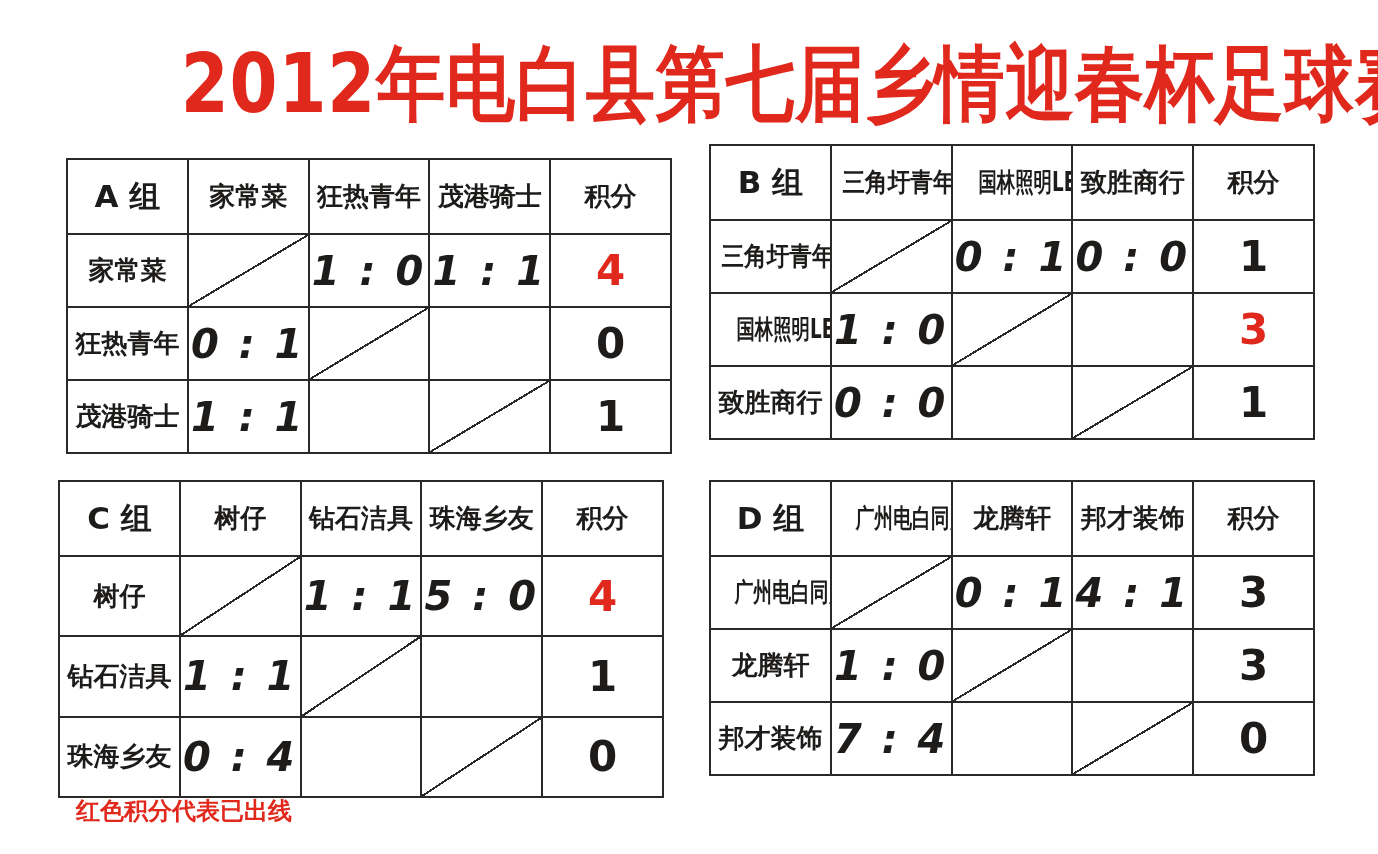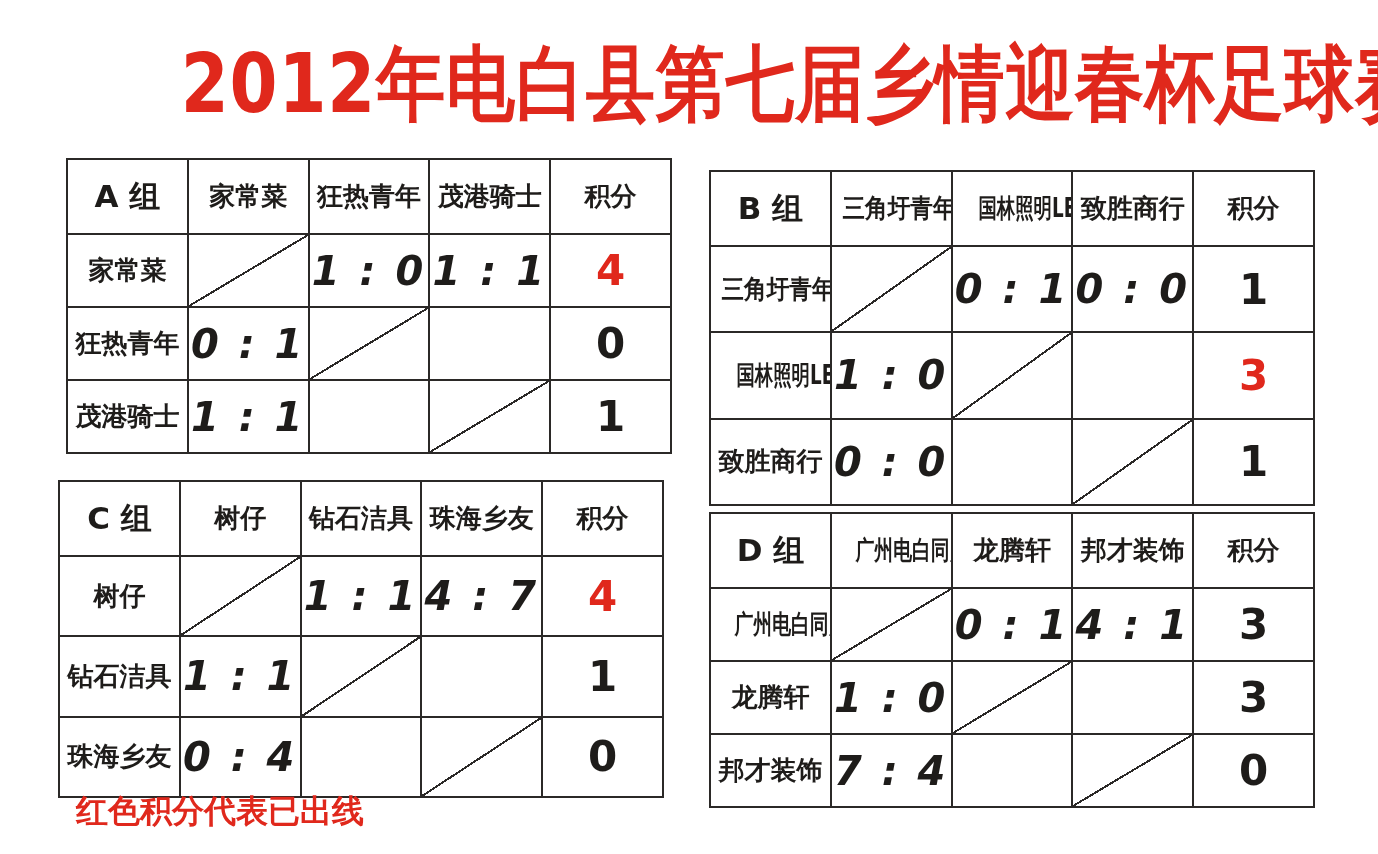--- a/index.html
+++ b/index.html
@@ -25,23 +25,23 @@
   }
   .title {
     font-size: 82px;
     font-weight: bold;
     color: var(--red, #e0281c);
     letter-spacing: 1px;
   }
   
   .group { position: absolute; width: 606px; }
   .g-a { left: 66px;  top: 158px; height: 296px; }
-  .g-b { left: 709px; top: 170px; height: 336px; }
+  .g-b { left: 709px; top: 144px; height: 296px; }
   .g-c { left: 58px;  top: 480px; height: 318px; }
-  .g-d { left: 709px; top: 480px; height: 294px; margin-top: 32px; }
+  .g-d { left: 709px; top: 480px; height: 294px; }
   .group table {
     width: 100%; height: 100%;
     border-collapse: collapse;
     table-layout: fixed;
   }
   .group th, .group td {
     border: 2px solid var(--line, #2b2927);
     text-align: center;
     vertical-align: middle;
     padding: 0 2px;
@@ -65,21 +65,21 @@
       transparent calc(50% - 1px),
       var(--line, #2b2927) calc(50% - 1px),
       var(--line, #2b2927) calc(50% + 1px),
       transparent calc(50% + 1px));
   }
   
   .note {
     position: absolute;
     top: 791px;
     font-weight: bold;
-    font-size: 32px;
+    font-size: 24px;
     line-height: 40px;
   }
   .note-left { left: 76px; width: 330px; text-align: left; color: var(--red, #e0281c); }
   .note-left .fit { transform-origin: 0 50%; }
   .note-right { right: 46px; width: 420px; text-align: right; color: var(--green, #009a44); font-size: 30px; }
   .note-right .fit { transform-origin: 100% 50%; }
 </style>
 </head>
 <body>
 
@@ -172,21 +172,21 @@
           <th class="team-header"><span class="fit">钻石洁具</span></th>
           <th class="team-header"><span class="fit">珠海乡友</span></th>
           <th class="team-header"><span class="fit">积分</span></th>
         </tr>
       </thead>
       <tbody>
         <tr>
           <td class="team"><span class="fit">树仔</span></td>
           <td class="score diag"></td>
           <td class="score">1 : 1</td>
-          <td class="score">4 : 7</td>
+          <td class="score">5 : 0</td>
           <td class="points red">4</td>
         </tr>
         <tr>
           <td class="team"><span class="fit">钻石洁具</span></td>
           <td class="score">1 : 1</td>
           <td class="score diag"></td>
           <td class="score"></td>
           <td class="points">1</td>
         </tr>
         <tr>

